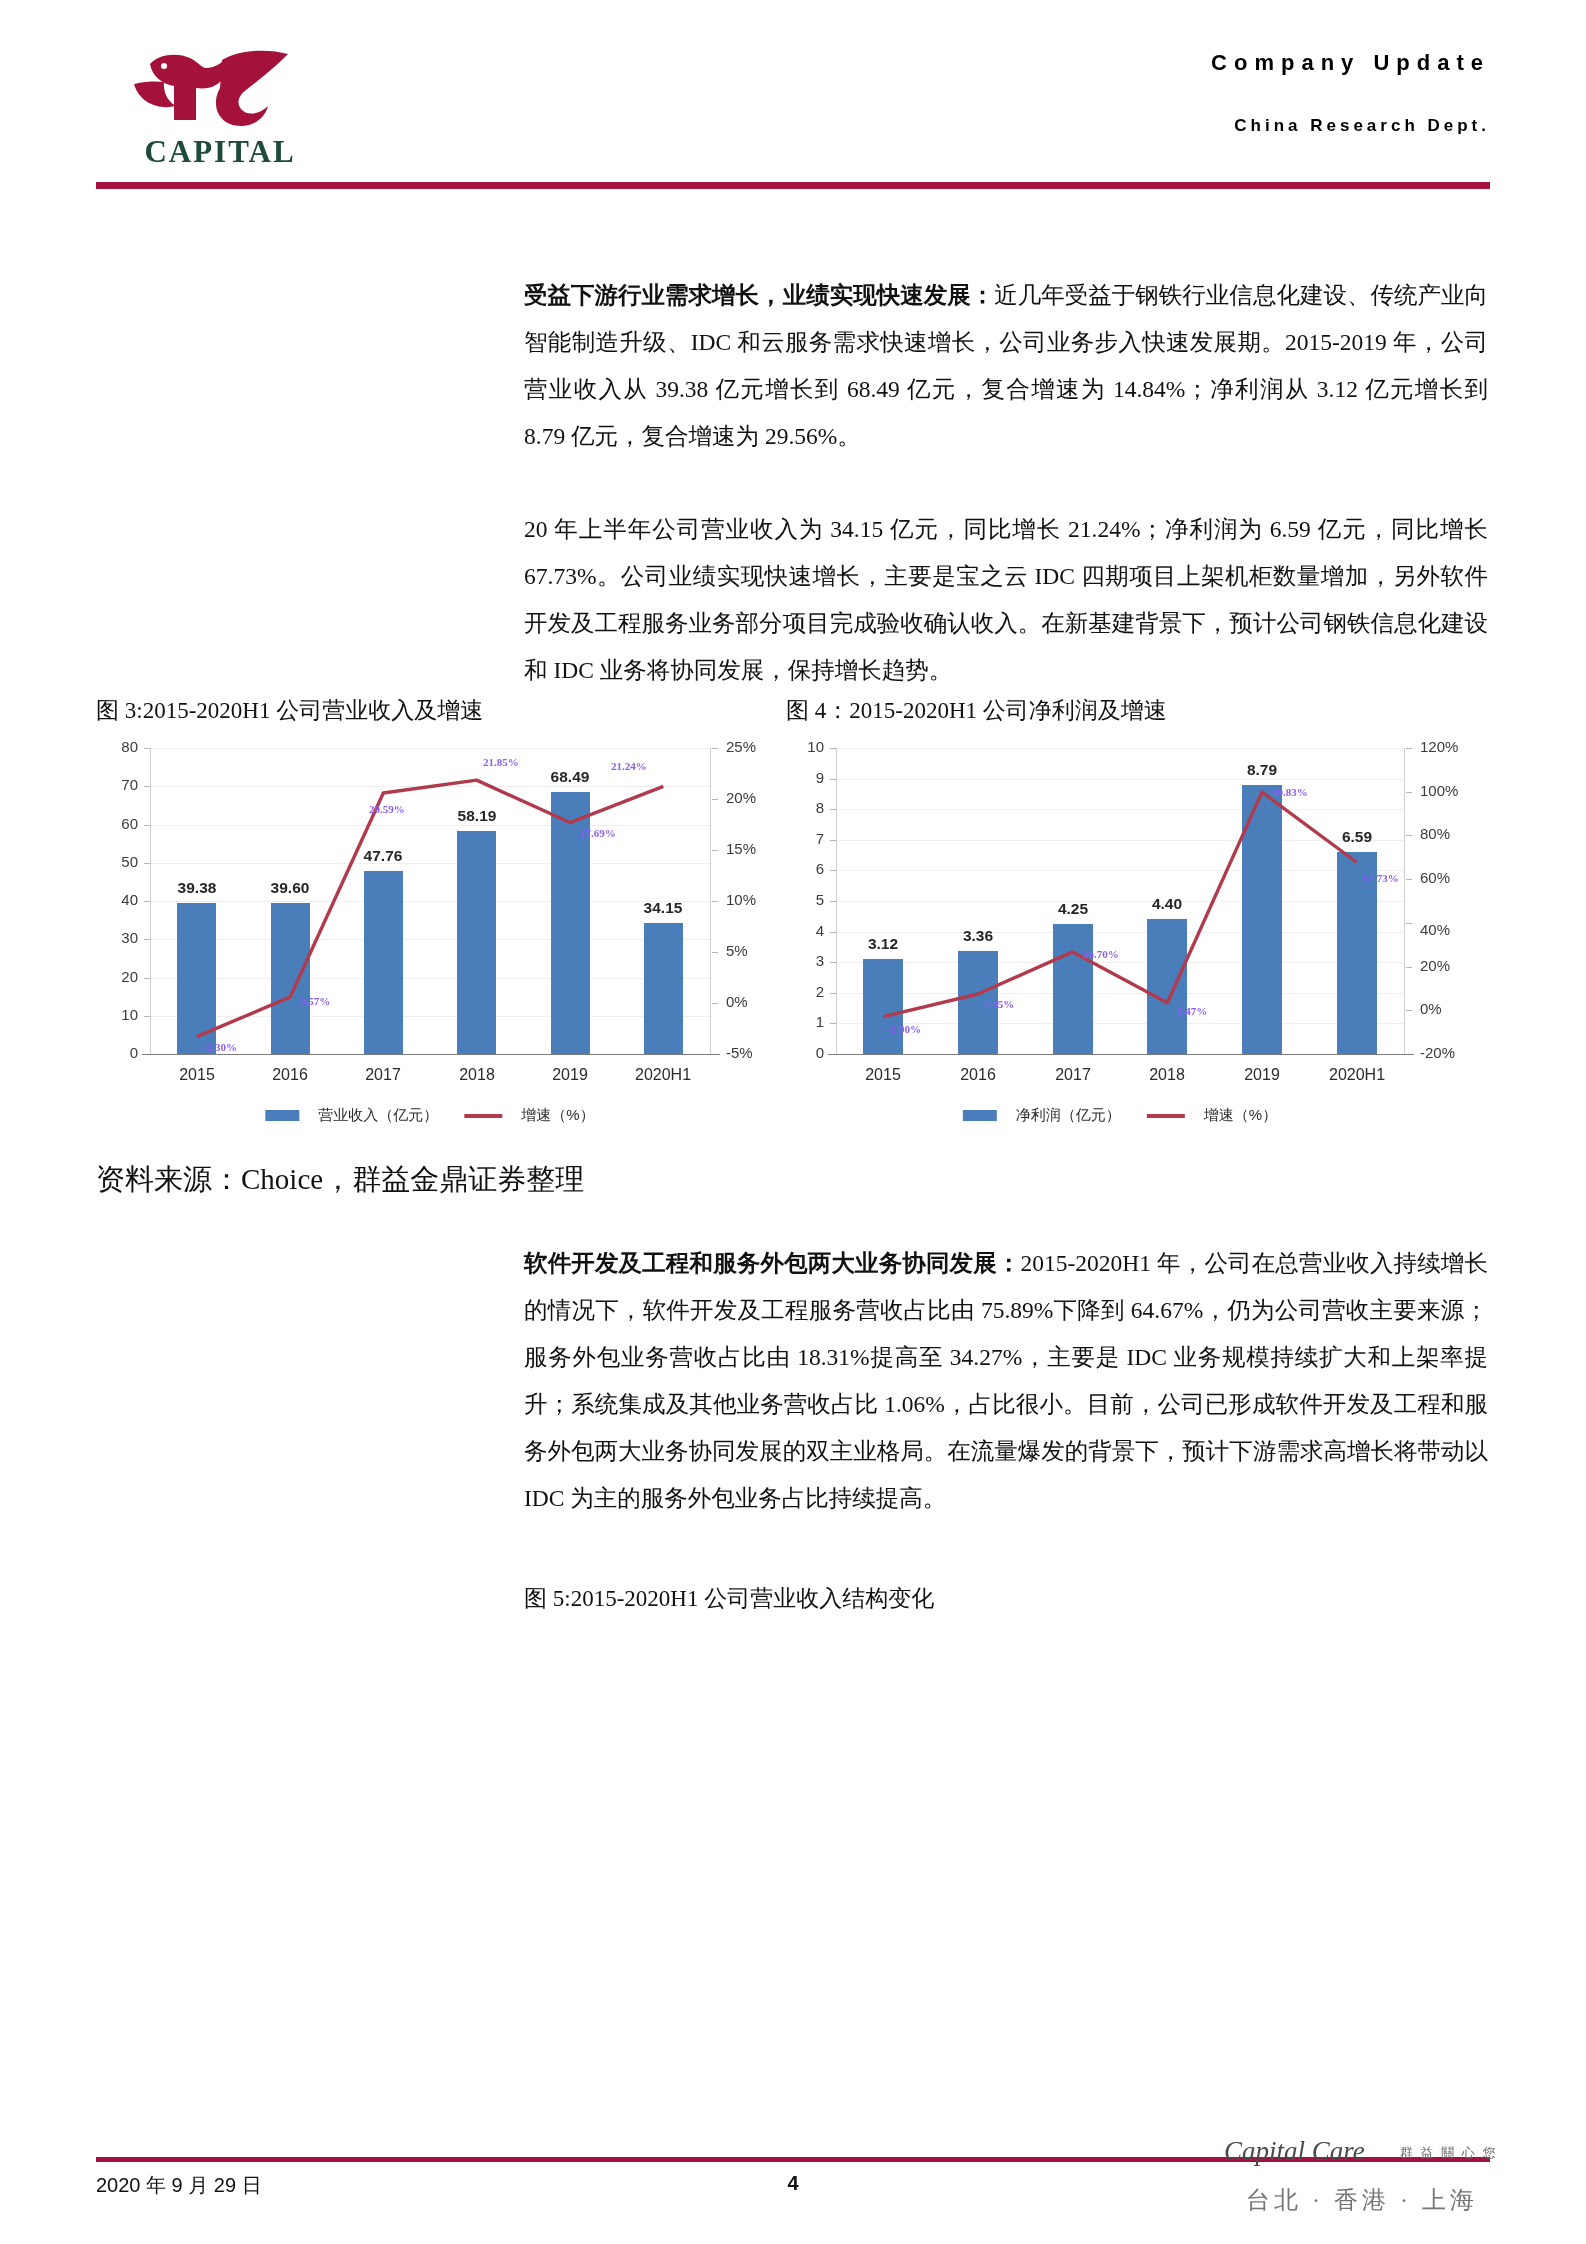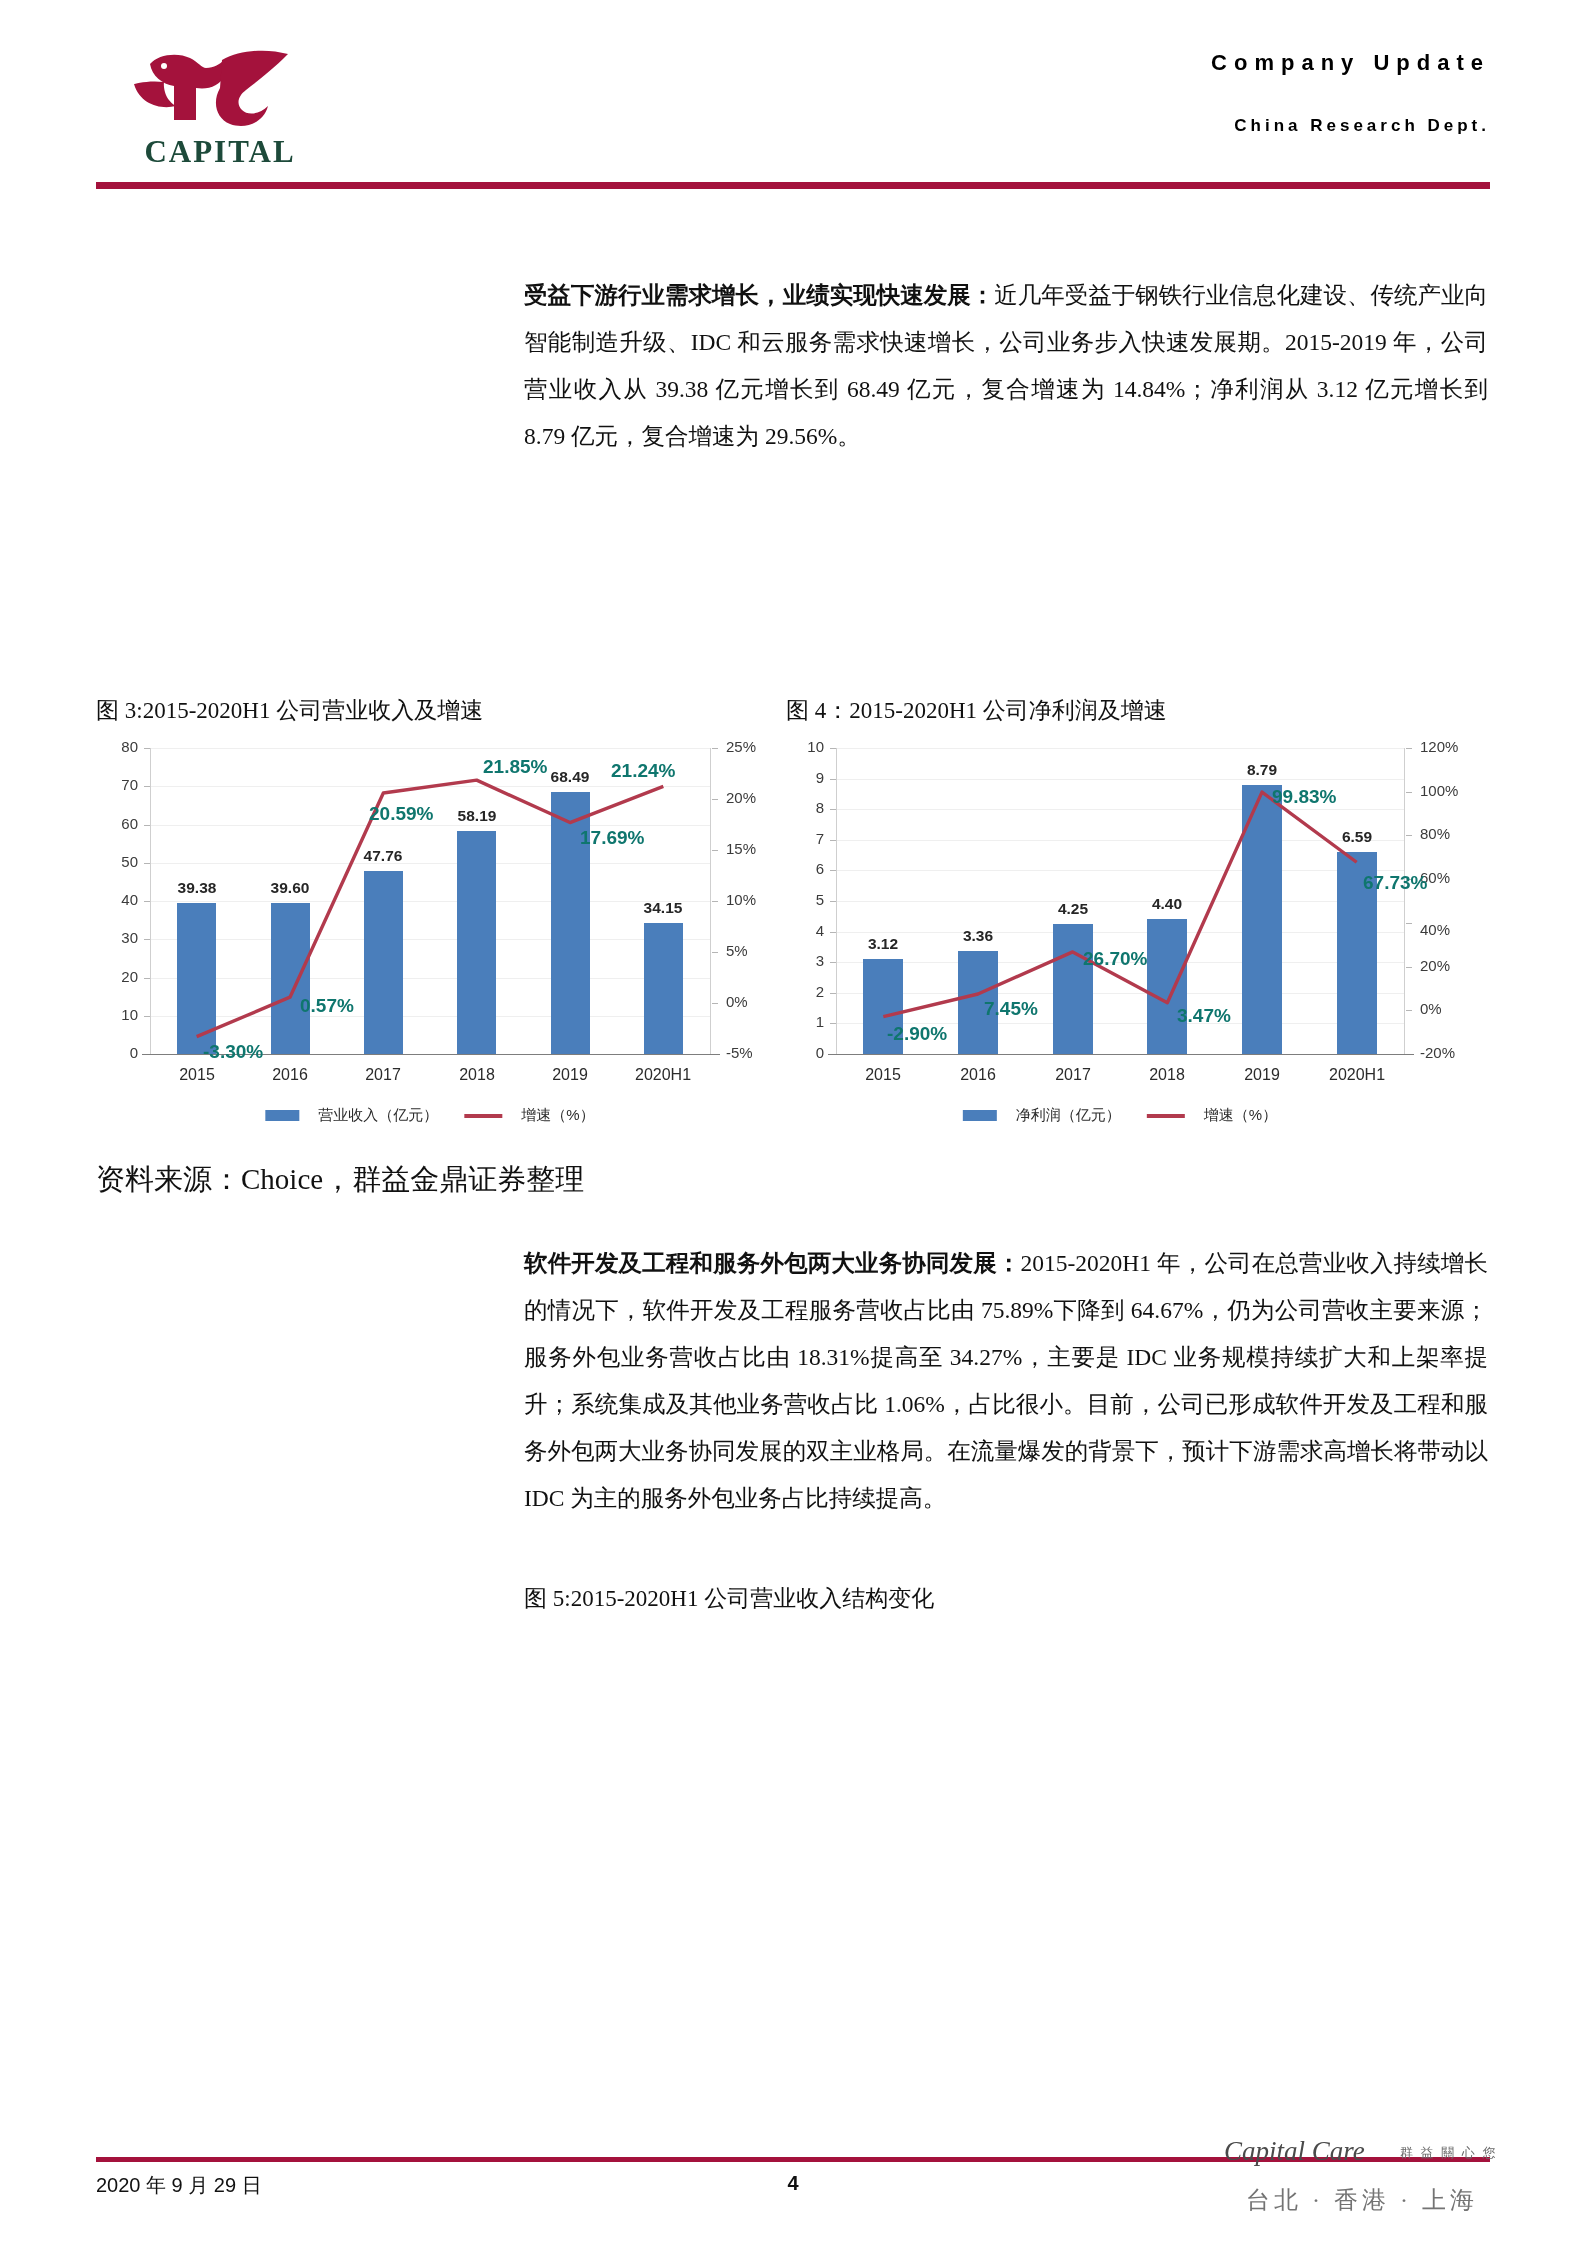--- a/index.html
+++ b/index.html
@@ -70,22 +70,22 @@
   .xlab {
     position:absolute; font-family:"Liberation Sans", sans-serif;
     font-size:16px; color:#2b2b2b; text-align:center; white-space:nowrap;
   }
   .bar { position:absolute; background:#4a7ebb; }
   .dlabel {
     position:absolute; font-family:"Liberation Sans", sans-serif;
     font-weight:bold; font-size:15.5px; color:#262626; white-space:nowrap;
   }
   .llabel {
-    position:absolute; font-family:Liberation Sans, sans-serif;
-    font-weight:bold; font-size:19px; color:#0f766e; white-space:nowrap;
+    position:absolute; font-family:Liberation Serif, serif;
+    font-weight:bold; font-size:11px; color:#8b5cf6; white-space:nowrap;
   }
   .legend { position:absolute; display:flex; align-items:center; gap:26px; }
   .lg-item { display:flex; align-items:center; gap:19px; }
   .lg-swatch-bar { width:34px; height:11px; background:#4a7ebb; display:block; }
   .lg-swatch-line { width:38px; height:4px; background:#b23a4d; display:block; }
   .lg-text {
     font-family:"Liberation Sans", sans-serif; font-size:15px; color:#2b2b2b;
     white-space:nowrap;
   }
 
@@ -146,20 +146,23 @@
     </div>
     <div class="hdr-title">Company  Update</div>
     <div class="hdr-sub">China  Research  Dept.</div>
   </div>
   <div class="hdr-rule"></div>
 
   <div class="body-col" style="top:272px;">
     <p class="para"><span class="lead">受益下游行业需求增长，业绩实现快速发展：</span><span>近几年受益于钢铁行业信息化建设、传统产业向智能制造升级、IDC 和云服务需求快速增长，公司业务步入快速发展期。2015-2019 年，公司营业收入从 39.38 亿元增长到 68.49 亿元，复合增速为 14.84%；净利润从 3.12 亿元增长到 8.79 亿元，复合增速为 29.56%。</span></p>
   </div>
 
+  <div class="body-col" style="top:506px;">
+    <p class="para"><span>20 年上半年公司营业收入为 34.15 亿元，同比增长 21.24%；净利润为 6.59 亿元，同比增长 67.73%。公司业绩实现快速增长，主要是宝之云 IDC 四期项目上架机柜数量增加，另外软件开发及工程服务业务部分项目完成验收确认收入。在新基建背景下，预计公司钢铁信息化建设和 IDC 业务将协同发展，保持增长趋势。</span></p>
+  </div>
 
   <div class="fig-title" style="left:96px; top:695px;">图 3:2015-2020H1 公司营业收入及增速</div>
   <div class="fig-title" style="left:786px; top:695px;">图 4：2015-2020H1 公司净利润及增速</div>
 
   <div class="chart" id="chart3" style="left:104px; top:726px; width:670px; height:420px;">
       <div class="ylab" style="left: 0px; top: 318px; width: 34px;">0</div>
       <div class="tickmark" style="left: 40px; top: 328px;"></div>
       <div class="gridline" style="top: 290px; left: 46px; width: 560px;"></div>
       <div class="ylab" style="left: 0px; top: 280px; width: 34px;">10</div>
       <div class="tickmark" style="left: 40px; top: 290px;"></div>

